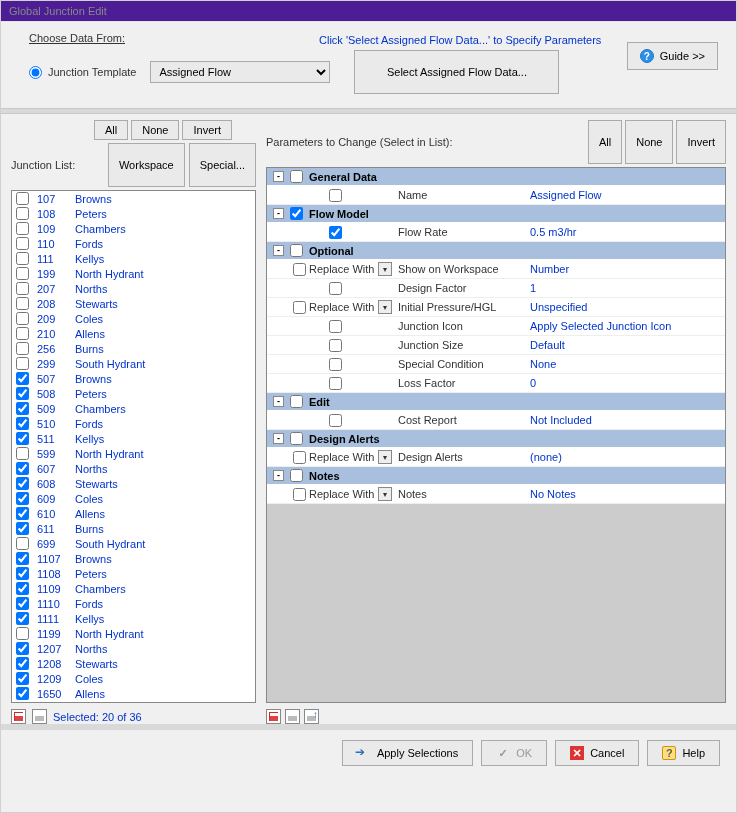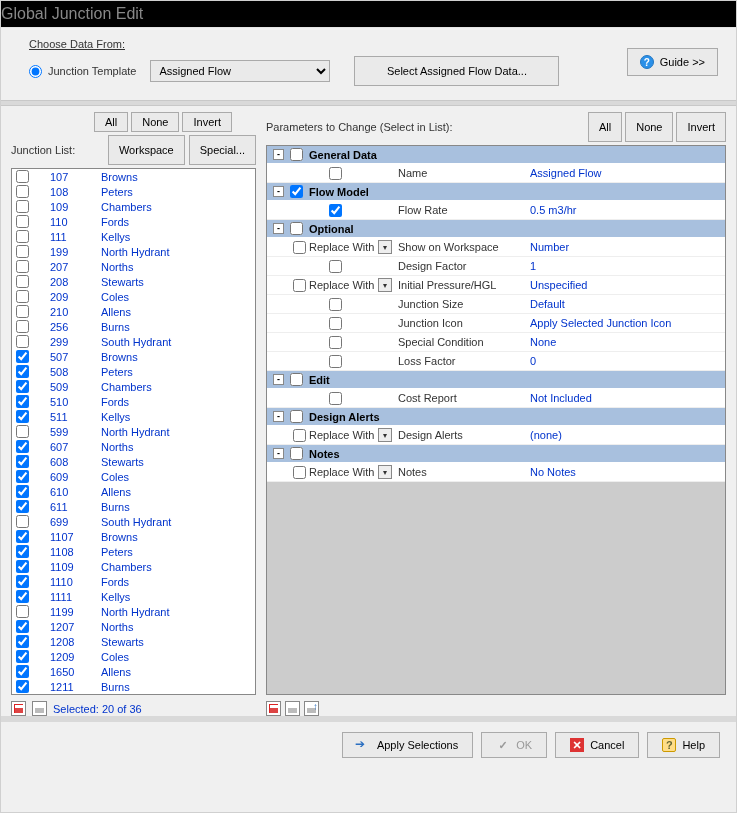--- a/index.html
+++ b/index.html
@@ -8,23 +8,23 @@
     padding: 0;
     font-family: Tahoma, "Segoe UI", Arial, sans-serif;
     font-size: 11px;
     background: #f0f0f0;
     width: 737px;
     height: 813px;
     border: 1px solid #d0d0d0;
     color: #333;
   }
   .titlebar {
-    background: #000000;
-    padding: 4px 0;
-    font-size: 16px;
+    background: #4c1d95;
+    padding: 4px 8px;
+    font-size: 11px;
     color: #888;
     border-bottom: 1px solid #e5e5e5;
   }
   .top-panel {
     padding: 10px 16px 10px 28px;
     position: relative;
   }
   .choose-label {
     text-decoration: underline;
     color: #333;
@@ -40,21 +40,21 @@
     font-size: 11px;
     padding: 1px 4px;
     margin-left: 8px;
   }
   .select.disabled { background:#e8e8e8; color:#aaa; }
   .instr {
     position:absolute; left:318px; top:12px; color:#0033cc; font-size:11px;
   }
   .btn {
     background:#eaeaea; border:1px solid #aaa;
-    font-size:11px; padding:7px 10px; cursor:pointer;
+    font-size:11px; padding:14px 10px; cursor:pointer;
     line-height: 14px;
   }
   .btn.wide { width:205px; }
   .guide-btn {
     position:absolute; right:18px; top:20px;
     padding:6px 12px; display:flex; align-items:center; gap:6px;
   }
   .guide-icon {
     width:14px;height:14px;border-radius:50%;
     background:#2b90e8;color:#fff;text-align:center;line-height:14px;font-weight:bold;font-size:10px;
@@ -67,21 +67,21 @@
   .left-col { width:245px; display:flex; flex-direction:column;}
   .right-col { flex:1; display:flex; flex-direction:column;}
   .btn-row { display:flex; gap:3px; margin-bottom:3px; justify-content:flex-end; padding-right:24px;}
   .btn-row .btn { padding:2px 10px; }
   .jl-header-row { display:flex; align-items:center; gap:4px; margin-bottom:3px;}
   .jl-label { margin-right:auto; }
   .jl-list {
     flex:1; border:1px solid #888; background:#fff; overflow-y:auto;
   }
   .jl-item {
-    display:flex; align-items:center; gap:17px; padding:1px 4px;
+    display:flex; align-items:center; gap:4px; padding:1px 4px;
     color:#0033cc; cursor:default;
   }
   .jl-item .jid { width:34px; margin-left:4px;}
   .jl-item input[type=checkbox] { margin:0; width:13px; height:13px;}
   .selected-row {
     display:flex; align-items:center; gap:6px; padding-top:6px;
   }
   .mini-icon {
     width:15px; height:15px; display:inline-block;
     border:1px solid #888; position:relative; background:#fff;
@@ -157,20 +157,21 @@
   <div class="radio-row">
     <input type="radio" name="src" checked="" style="">
     <span>Junction Template</span>
     <select class="select">
       <option>Assigned Flow</option>
     </select>
     <span style="width:12px;"></span>
     <button class="btn wide">Select Assigned Flow Data...</button>
   </div>
 
+  <div class="instr">Click 'Select Assigned Flow Data...' to Specify Parameters</div>
 
   <button class="btn guide-btn">
     <span class="guide-icon">?</span>
     <span>Guide &gt;&gt;</span>
   </button>
 </div>
 
 <div class="separator"></div>
 
 <div class="body-area">
@@ -448,31 +449,31 @@
           </span>
           <span class="param-name">Initial Pressure/HGL</span>
           <span class="param-val">Unspecified</span>
         </div>
         <div class="param-row">
           <span class="indent"></span>
           <span class="cbwrap center">
             <input type="checkbox" style="">
           </span>
           <span style="width: 20px; display: inline-flex;"></span>
+          <span class="param-name">Junction Icon</span>
+          <span class="param-val">Apply Selected Junction Icon</span>
+        </div>
+        <div class="param-row">
+          <span class="indent"></span>
+          <span class="cbwrap center">
+            <input type="checkbox" style="">
+          </span>
+          <span style="width: 20px; display: inline-flex;"></span>
           <span class="param-name">Junction Size</span>
           <span class="param-val">Default</span>
-        </div>
-        <div class="param-row">
-          <span class="indent"></span>
-          <span class="cbwrap center">
-            <input type="checkbox" style="">
-          </span>
-          <span style="width: 20px; display: inline-flex;"></span>
-          <span class="param-name">Junction Icon</span>
-          <span class="param-val">Apply Selected Junction Icon</span>
         </div>
         <div class="param-row">
           <span class="indent"></span>
           <span class="cbwrap center">
             <input type="checkbox" style="">
           </span>
           <span style="width: 20px; display: inline-flex;"></span>
           <span class="param-name">Special Condition</span>
           <span class="param-val">None</span>
         </div>

